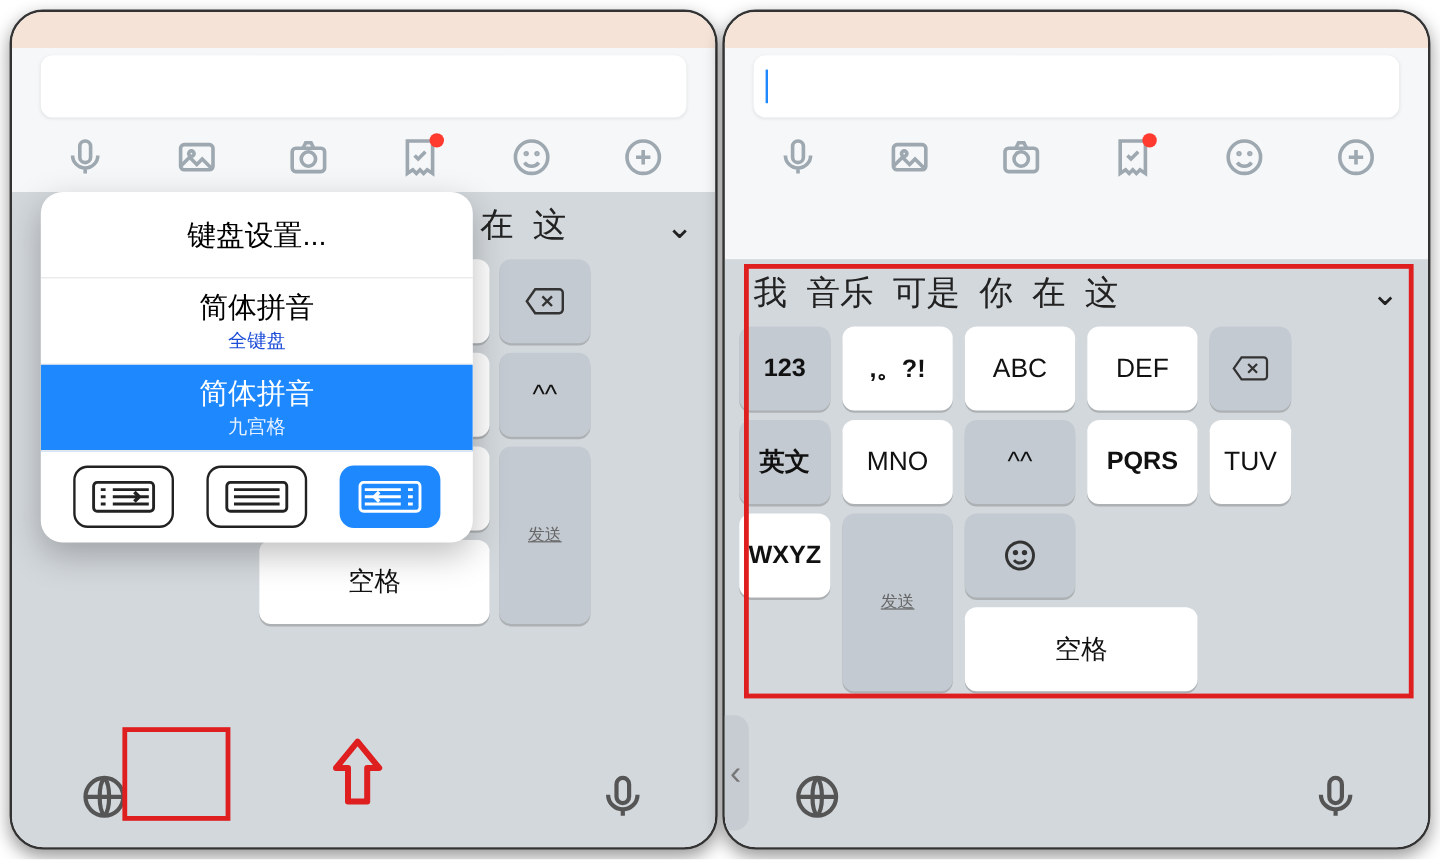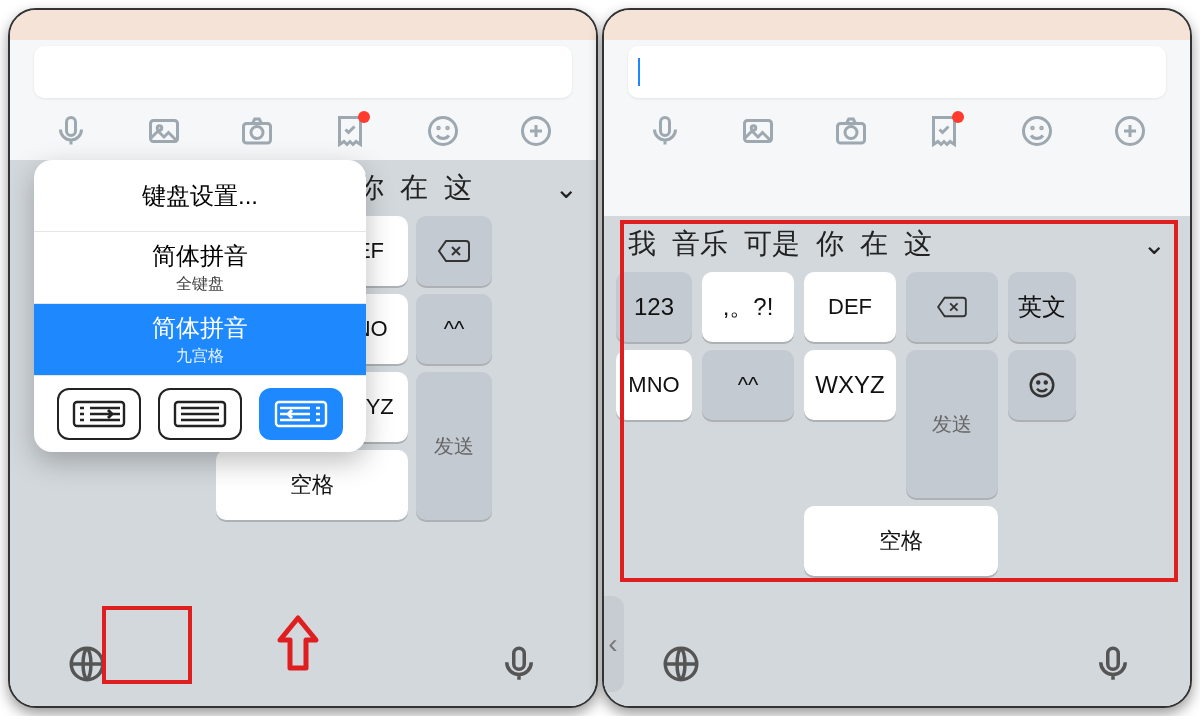--- a/index.html
+++ b/index.html
@@ -74,49 +74,49 @@
     gap: 8px;
     column-gap: 10px;
   }
   .key {
     background:#fff; border-radius:10px;
     display:flex; align-items:center; justify-content:center;
     font-size:22px; color:#111;
     box-shadow: 0 2px 0 rgba(0,0,0,0.18);
   }
   .key.gray { background:#c3cad1; }
-  .key.tall { grid-row: span 2; font-size:20px; color:#666; }
-  .key.sm { font-size:24px; }
+  .key.tall { grid-row: span 2; font-size:14px; color:#666;text-decoration:underline; }
+  .key.sm { font-size:21px;font-weight:bold; }
 
   
   .sysrow {
     position:absolute; bottom:14px; left:0; right:0;
     height:56px; display:flex; justify-content:space-between; align-items:center;
     padding: 0 56px;
   }
   .sysrow .sico { width:42px; height:42px; }
   .sysrow svg { width:100%; height:100%; stroke:#555; fill:none; stroke-width:2; }
 
   
   .popup {
     position:absolute;
     left:24px; top:150px;
-    width: 332px;
+    width: 360px;
     background:#fff;
     border-radius:18px;
     box-shadow: 0 10px 28px rgba(0,0,0,0.25);
     overflow:hidden;
     z-index:20;
   }
   .popup .item {
     height:72px; display:flex; flex-direction:column; align-items:center; justify-content:center;
     border-bottom:1px solid #e6e6e6;
     font-size:24px;
   }
-  .popup .item .sub { font-size:16px; color:#404040; margin-top:2px; }
+  .popup .item .sub { font-size:16px; color:#1d4ed8; margin-top:2px; }
   .popup .item.sel { background:#1e88ff; color:#fff; }
   .popup .item.sel .sub { color:#e6f1ff; }
   .popup .dock {
     display:flex; justify-content:space-around; padding:12px 14px;
   }
   .dock .dk {
     width:84px; height:52px; border-radius:12px;
     background:#fff; border:2px solid #222;
     display:flex; align-items:center; justify-content:center;
   }
@@ -336,32 +336,35 @@
       <span>你</span>
       <span>在</span>
       <span>这</span>
       <span class="chev">⌄</span>
     </div>
 
     <div class="grid-r">
 
       <div class="key gray sm">123</div>
       <div class="key sm">,。?!</div>
+      <div class="key">ABC</div>
       <div class="key">DEF</div>
       <div class="key gray">
           <svg width="34" height="24" viewBox="0 0 36 26" fill="none" stroke="#333" stroke-width="2">
             <path d="M10 3h20a3 3 0 0 1 3 3v14a3 3 0 0 1-3 3H10L3 13z"></path>
             <path d="M16 9l8 8M24 9l-8 8"></path>
           </svg>
         </div>
 
       <div class="key gray sm">英文</div>
       <div class="key">MNO</div>
       <div class="key gray">^^</div>
 
+      <div class="key sm">PQRS</div>
+      <div class="key">TUV</div>
       <div class="key sm">WXYZ</div>
       <div class="key gray tall">发送</div>
 
       <div class="key gray">
           <svg width="30" height="30" viewBox="0 0 24 24" fill="none" stroke="#333" stroke-width="2">
             <circle cx="12" cy="12" r="9"></circle>
             <circle cx="9" cy="10" r="0.8" fill="#333"></circle>
             <circle cx="15" cy="10" r="0.8" fill="#333"></circle>
             <path d="M8 15c1 1.3 2.5 2 4 2s3-.7 4-2"></path>
           </svg>

